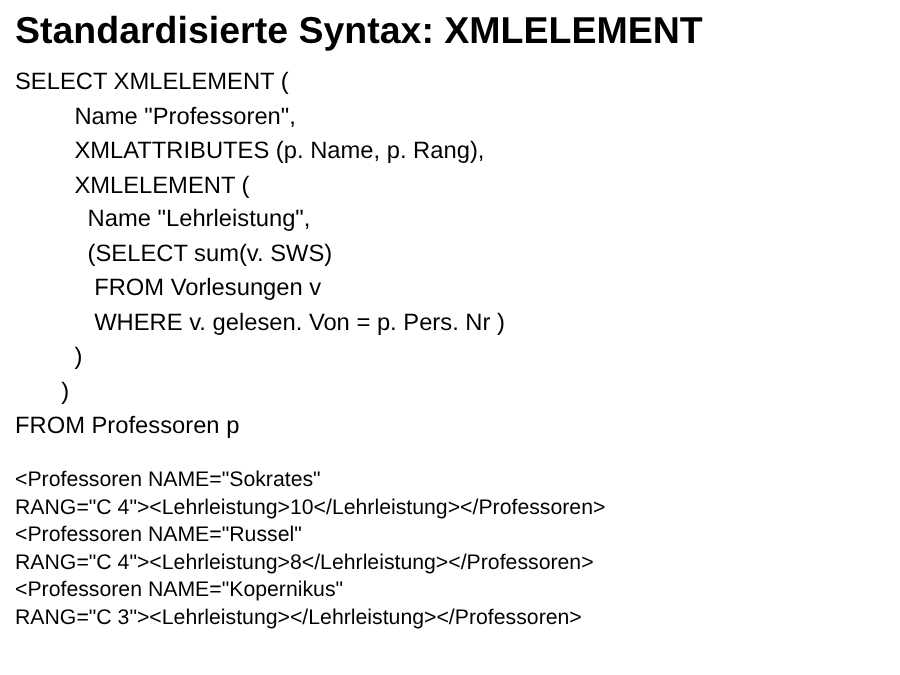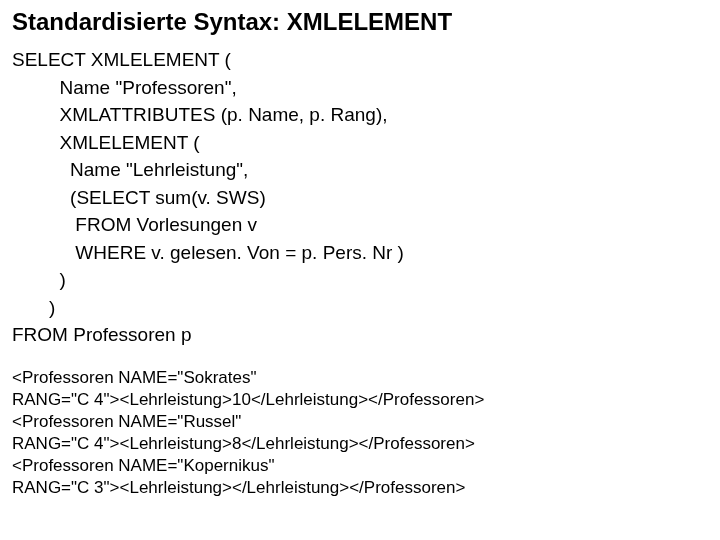--- a/index.html
+++ b/index.html
@@ -7,21 +7,21 @@
     padding: 8px 12px;
     font-family: Arial, Helvetica, sans-serif;
     background: #fff;
     color: #000;
     width: 720px;
     box-sizing: border-box;
   }
   .title {
     font-family: "Arial Black", Arial, sans-serif;
     font-weight: 900;
-    font-size: 24px;
+    font-size: 30px;
     letter-spacing: 0px;
     margin-bottom: 10px;
   }
   .code {
     font-family: Liberation Sans, sans-serif;
     font-size: 19px;
     line-height: 1.45;
     white-space: pre;
   }
   .output {

